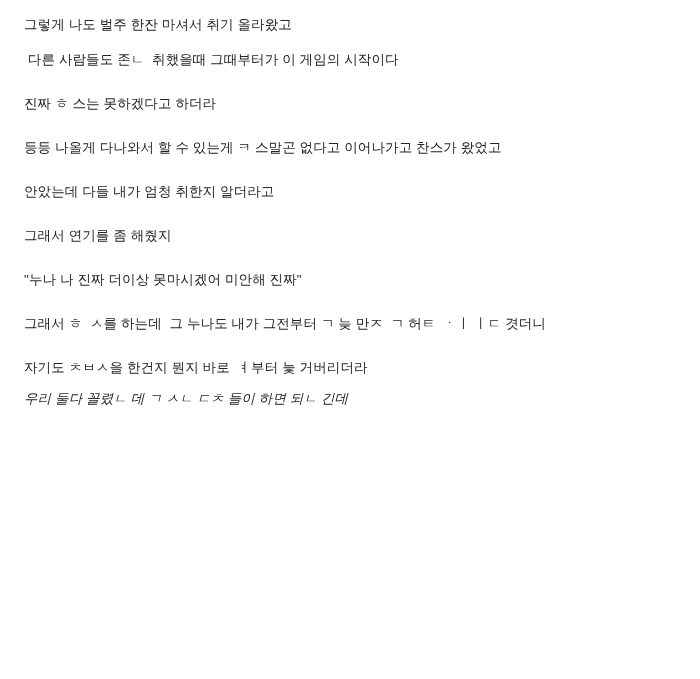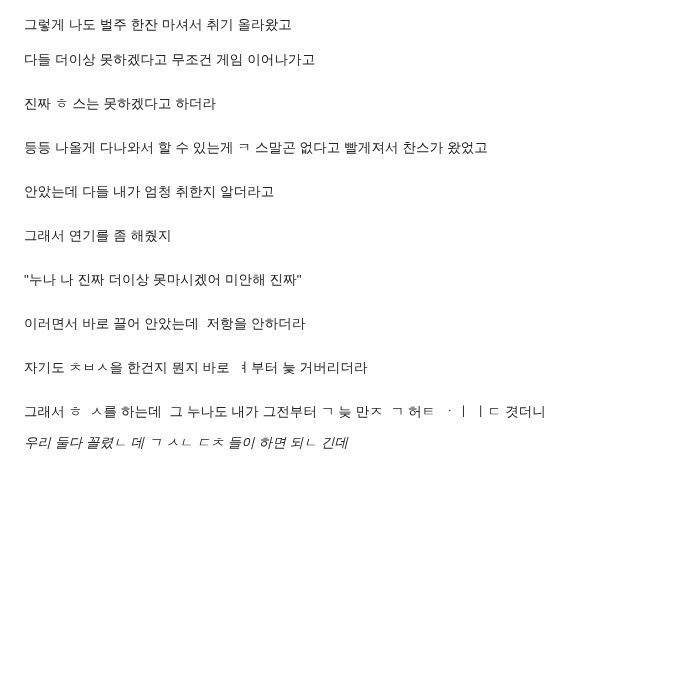--- a/index.html
+++ b/index.html
@@ -42,23 +42,22 @@
     align-items: flex-start;
     overflow: hidden;
     font-style: italic;
   }
 </style>
 </head>
 <body>
 
 <div id="doc">
   <p class="line first">그렇게 나도 벌주 한잔 마셔서 취기 올라왔고</p>
-  <p class="line">다들 더이상 못하겠다고 무조건 게임 이어나가고</p>
+  <p class="line"> 다른 사람들도 존ㄴ  취했을때 그때부터가 이 게임의 시작이다</p>
   <p class="line">진짜 ㅎ 스는 못하겠다고 하더라</p>
-  <p class="line">등등 나올게 다나와서 할 수 있는게 ㅋ 스말곤 없다고 빨게져서 찬스가 왔었고</p>
+  <p class="line">등등 나올게 다나와서 할 수 있는게 ㅋ 스말곤 없다고 이어나가고 찬스가 왔었고</p>
   <p class="line">안았는데 다들 내가 엄청 취한지 알더라고</p>
   <p class="line">그래서 연기를 좀 해줬지</p>
   <p class="line">"누나 나 진짜 더이상 못마시겠어 미안해 진짜"</p>
-  <p class="line">이러면서 바로 끌어 안았는데  저항을 안하더라</p>
+  <p class="line">그래서 ㅎ  ㅅ를 하는데  그 누나도 내가 그전부터 ㄱ 늦 만ㅈ  ㄱ 허ㅌ  ㆍㅣ ㅣㄷ 겻더니</p>
   <p class="line">자기도 ㅊㅂㅅ을 한건지 뭔지 바로  ㅕ부터 늧 거버리더라</p>
-  <p class="line">그래서 ㅎ  ㅅ를 하는데  그 누나도 내가 그전부터 ㄱ 늦 만ㅈ  ㄱ 허ㅌ  ㆍㅣ ㅣㄷ 겻더니</p>
   <p class="line clipped">우리 둘다 꼴렸ㄴ 데 ㄱ ㅅㄴ ㄷㅊ 들이 하면 되ㄴ 긴데</p>
 </div>
 
 </body></html>

